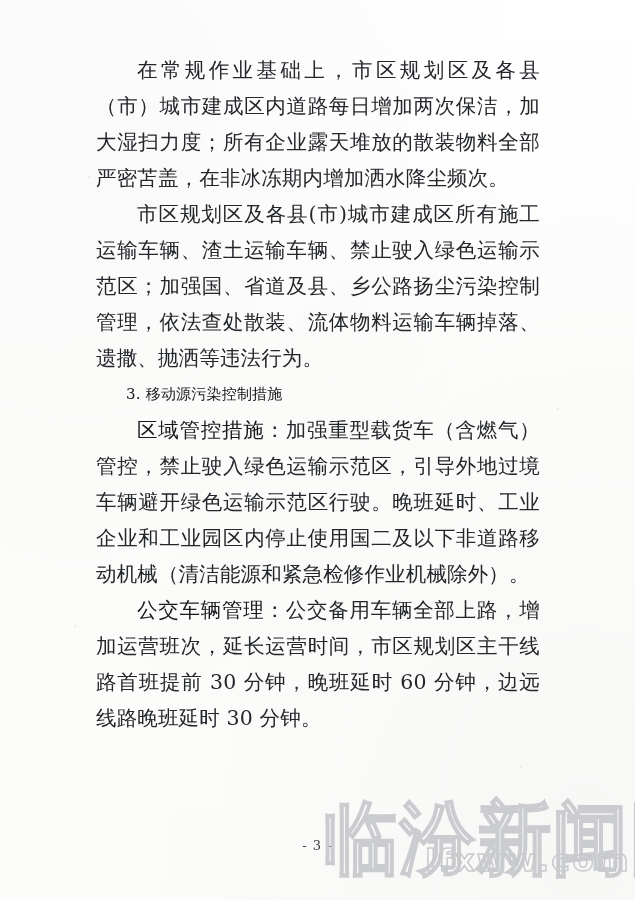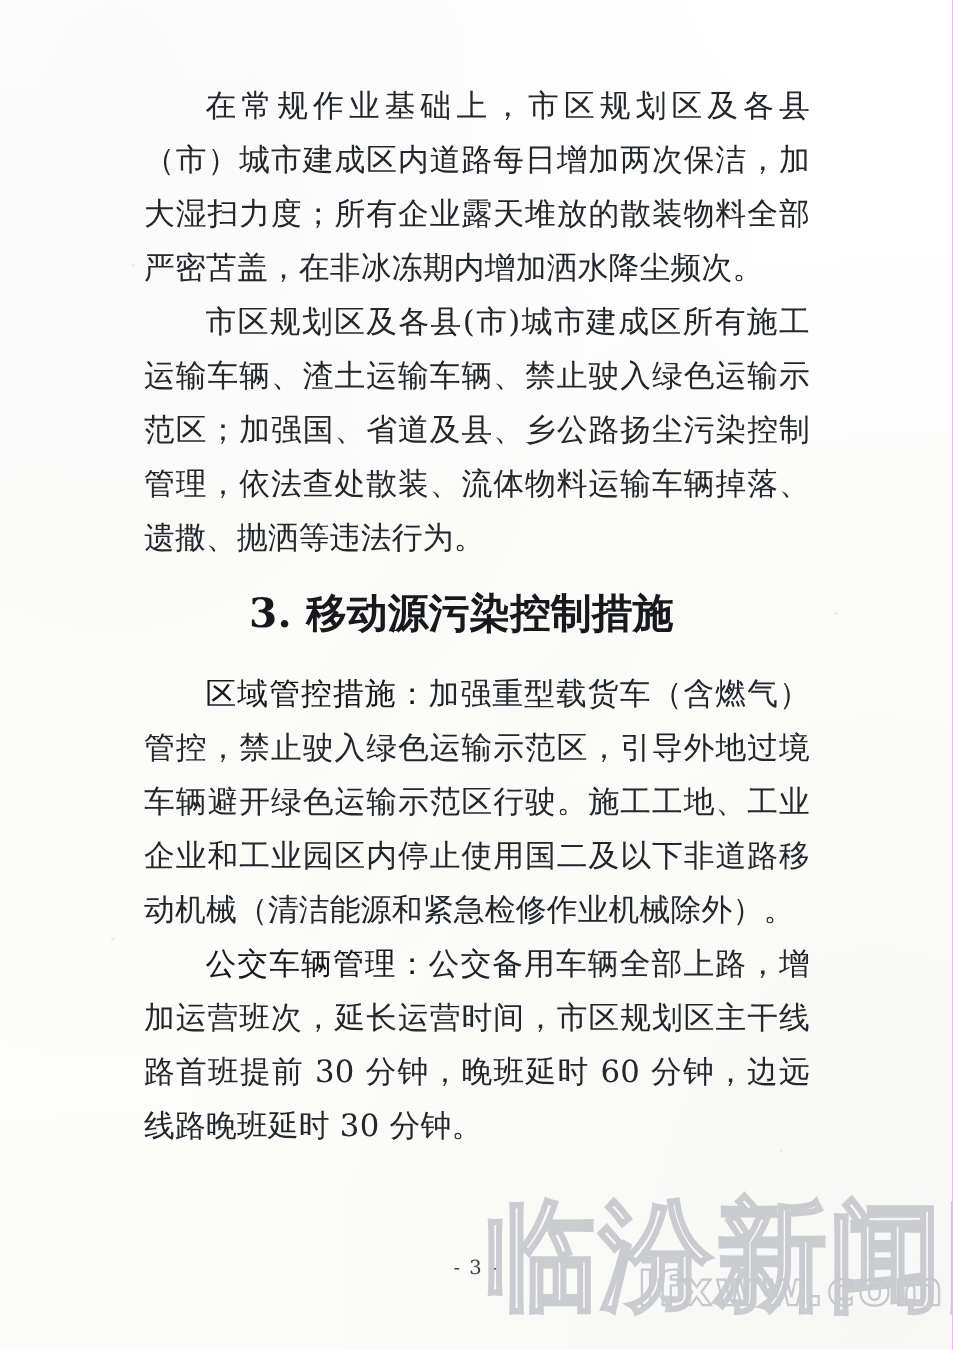--- a/index.html
+++ b/index.html
@@ -4,21 +4,21 @@
 <style>
   html, body {
     margin: 0;
     padding: 0;
     background: #ffffff;
   }
   #page {
     position: relative;
     width: 635px;
     height: 900px;
-    background: #d946ef;
+    background: #ec4899;
     overflow: hidden;
     font-family: "DejaVu Serif", "Liberation Serif", serif;
   }
 
   
   #page::before {
     content: "";
     position: absolute;
     inset: 0;
     background:
@@ -43,25 +43,25 @@
     line-height: 36px;
     color: #23262b;
     text-align: justify;
     text-justify: inter-ideograph;
     text-indent: 2em;
     letter-spacing: 0.15px;
     -webkit-font-smoothing: antialiased;
   }
 
   .heading {
-    margin: 16px;
-    font-size: 27px;
+    margin: 0;
+    font-size: 15px;
     line-height: 36px;
     color: #17191d;
-    font-weight: bold;
+    font-weight: normal;
     text-indent: 2em;
     letter-spacing: 0.2px;
   }
 
   .lead {
     font-weight: normal;
     color: #17191d;
   }
 
   
@@ -140,21 +140,21 @@
   <div class="speck" style="left:520px; top:766px; width:2px;  height:2px;  opacity:.45;"></div>
 
   <div id="body-text">
 
     <p class="para">在常规作业基础上，市区规划区及各县（市）城市建成区内道路每日增加两次保洁，加大湿扫力度；所有企业露天堆放的散装物料全部严密苫盖，在非冰冻期内增加洒水降尘频次。</p>
 
     <p class="para">市区规划区及各县(市)城市建成区所有施工运输车辆、渣土运输车辆、禁止驶入绿色运输示范区；加强国、省道及县、乡公路扬尘污染控制管理，依法查处散装、流体物料运输车辆掉落、遗撒、抛洒等违法行为。</p>
 
     <p class="heading">3. 移动源污染控制措施</p>
 
-    <p class="para"><span class="lead">区域管控措施：</span><span>加强重型载货车（含燃气）管控，禁止驶入绿色运输示范区，引导外地过境车辆避开绿色运输示范区行驶。施工工地、工业企业和工业园区内停止使用国二及以下非道路移动机械（清洁能源和紧急检修作业机械除外）。</span></p>
+    <p class="para"><span class="lead">区域管控措施：</span><span>加强重型载货车（含燃气）管控，禁止驶入绿色运输示范区，引导外地过境车辆避开绿色运输示范区行驶。晚班延时、工业企业和工业园区内停止使用国二及以下非道路移动机械（清洁能源和紧急检修作业机械除外）。</span></p>
 
 
     <p class="para"><span class="lead">公交车辆管理：</span><span>公交备用车辆全部上路，增加运营班次，延长运营时间，市区规划区主干线路首班提前 30 分钟，晚班延时 60 分钟，边远线路晚班延时 30 分钟。</span></p>
 
   </div>
 
   <div id="page-number">- 3 -</div>
 
   <div id="watermark">
     <div class="wm-cn">临汾新闻网</div>

